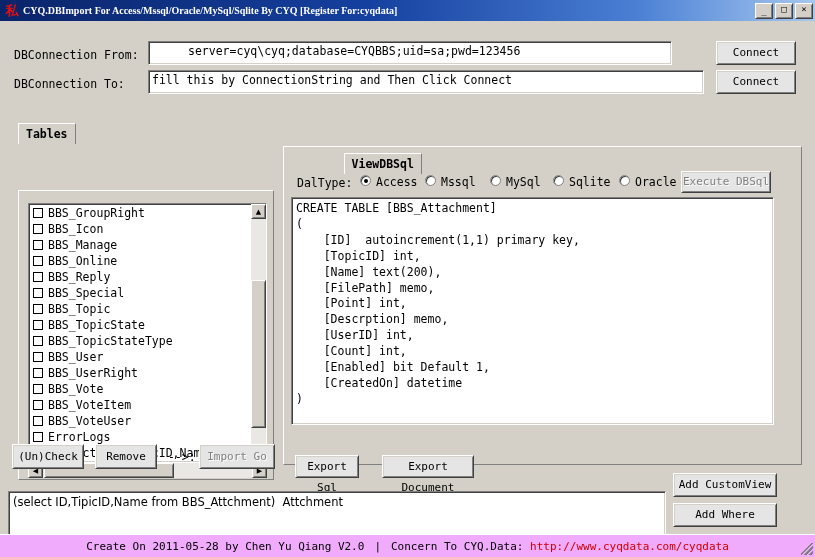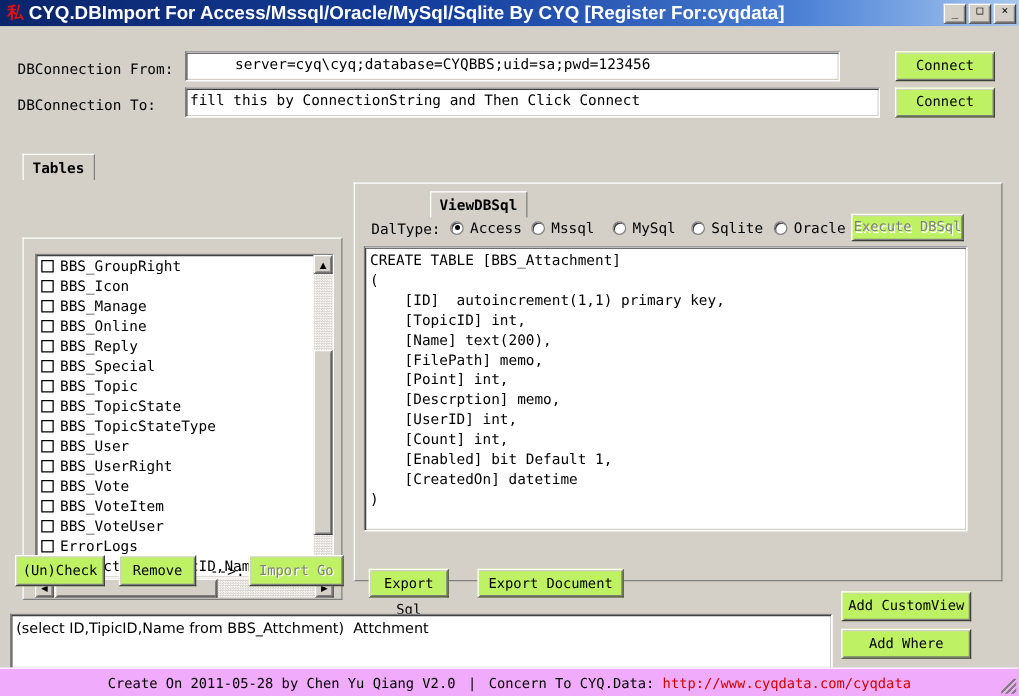--- a/index.html
+++ b/index.html
@@ -34,22 +34,22 @@
     color: #e01010;
     font-size: 13px;
     line-height: 16px;
     text-align: center;
     font-family: "DejaVu Sans", sans-serif;
     font-weight: bold;
     flex: none;
   }
   #title-text {
     color: #ffffff;
-    font-family: Liberation Sans, sans-serif;
-    font-size: 15px;
+    font-family: Liberation Serif, serif;
+    font-size: 10px;
     font-weight: bold;
     white-space: nowrap;
     flex: 1 1 auto;
     overflow: hidden;
     letter-spacing: 0px;
   }
   .winbtn {
     width: 16px; height: 14px;
     background: #d4d0c8;
     border: 1px solid #ffffff;
@@ -80,21 +80,21 @@
   
   .sunken {
     border: 1px solid #808080;
     border-right-color: #ffffff;
     border-bottom-color: #ffffff;
     box-shadow: inset 1px 1px 0 #404040, inset -1px -1px 0 #d4d0c8;
     background: #ffffff;
     box-sizing: border-box;
   }
   .btn {
-    background: #bef264;
+    background: #e5e5e5;
     border: 1px solid #ffffff;
     border-right-color: #404040;
     border-bottom-color: #404040;
     box-shadow: inset 1px 1px 0 #d4d0c8, inset -1px -1px 0 #808080;
     box-sizing: border-box;
     font-family: "DejaVu Sans Mono", monospace;
     font-size: 11px;
     color: #000;
     text-align: center;
     cursor: default;
@@ -227,21 +227,20 @@
     border-bottom-color: #404040;
     box-shadow: inset 1px 1px 0 #d4d0c8, inset -1px -1px 0 #808080;
     box-sizing: border-box;
     cursor: default;
   }
 
   
   .radio-wrap {
     position: absolute;
     display: flex;
-    align-items: center;
     font-family: "DejaVu Sans Mono", monospace;
     font-size: 11.5px;
     cursor: default;
     white-space: nowrap;
   }
   .radio {
     width: 11px; height: 11px;
     border-radius: 50%;
     background: #ffffff;
     border: 1px solid #808080;
@@ -483,21 +482,21 @@
     [Point] int,
     [Descrption] memo,
     [UserID] int,
     [Count] int,
     [Enabled] bit Default 1,
     [CreatedOn] datetime
 )</pre>
   </div>
 
   <div class="btn" style="position:absolute; left:295px; top:434px; width:64px; height:23px; line-height:21px;">Export Sql</div>
-  <div class="btn" style="position:absolute; left:382px; top:434px; width:117px; height:23px; line-height:21px;">Export Document</div>
+  <div class="btn" style="position:absolute; left:382px; top:434px; width:92px; height:23px; line-height:21px;">Export Document</div>
 
   <div class="sunken" id="bottom-box">
     <pre id="bottom-text">(select ID,TipicID,Name from BBS_Attchment)  Attchment</pre>
   </div>
 
   <div class="btn" style="position:absolute; left:673px; top:452px; width:104px; height:24px; line-height:22px;">Add CustomView</div>
   <div class="btn" style="position:absolute; left:673px; top:482px; width:104px; height:24px; line-height:22px;">Add Where</div>
 
   <div id="statusbar">
     <span>Create On 2011-05-28 by Chen Yu Qiang V2.0</span>

